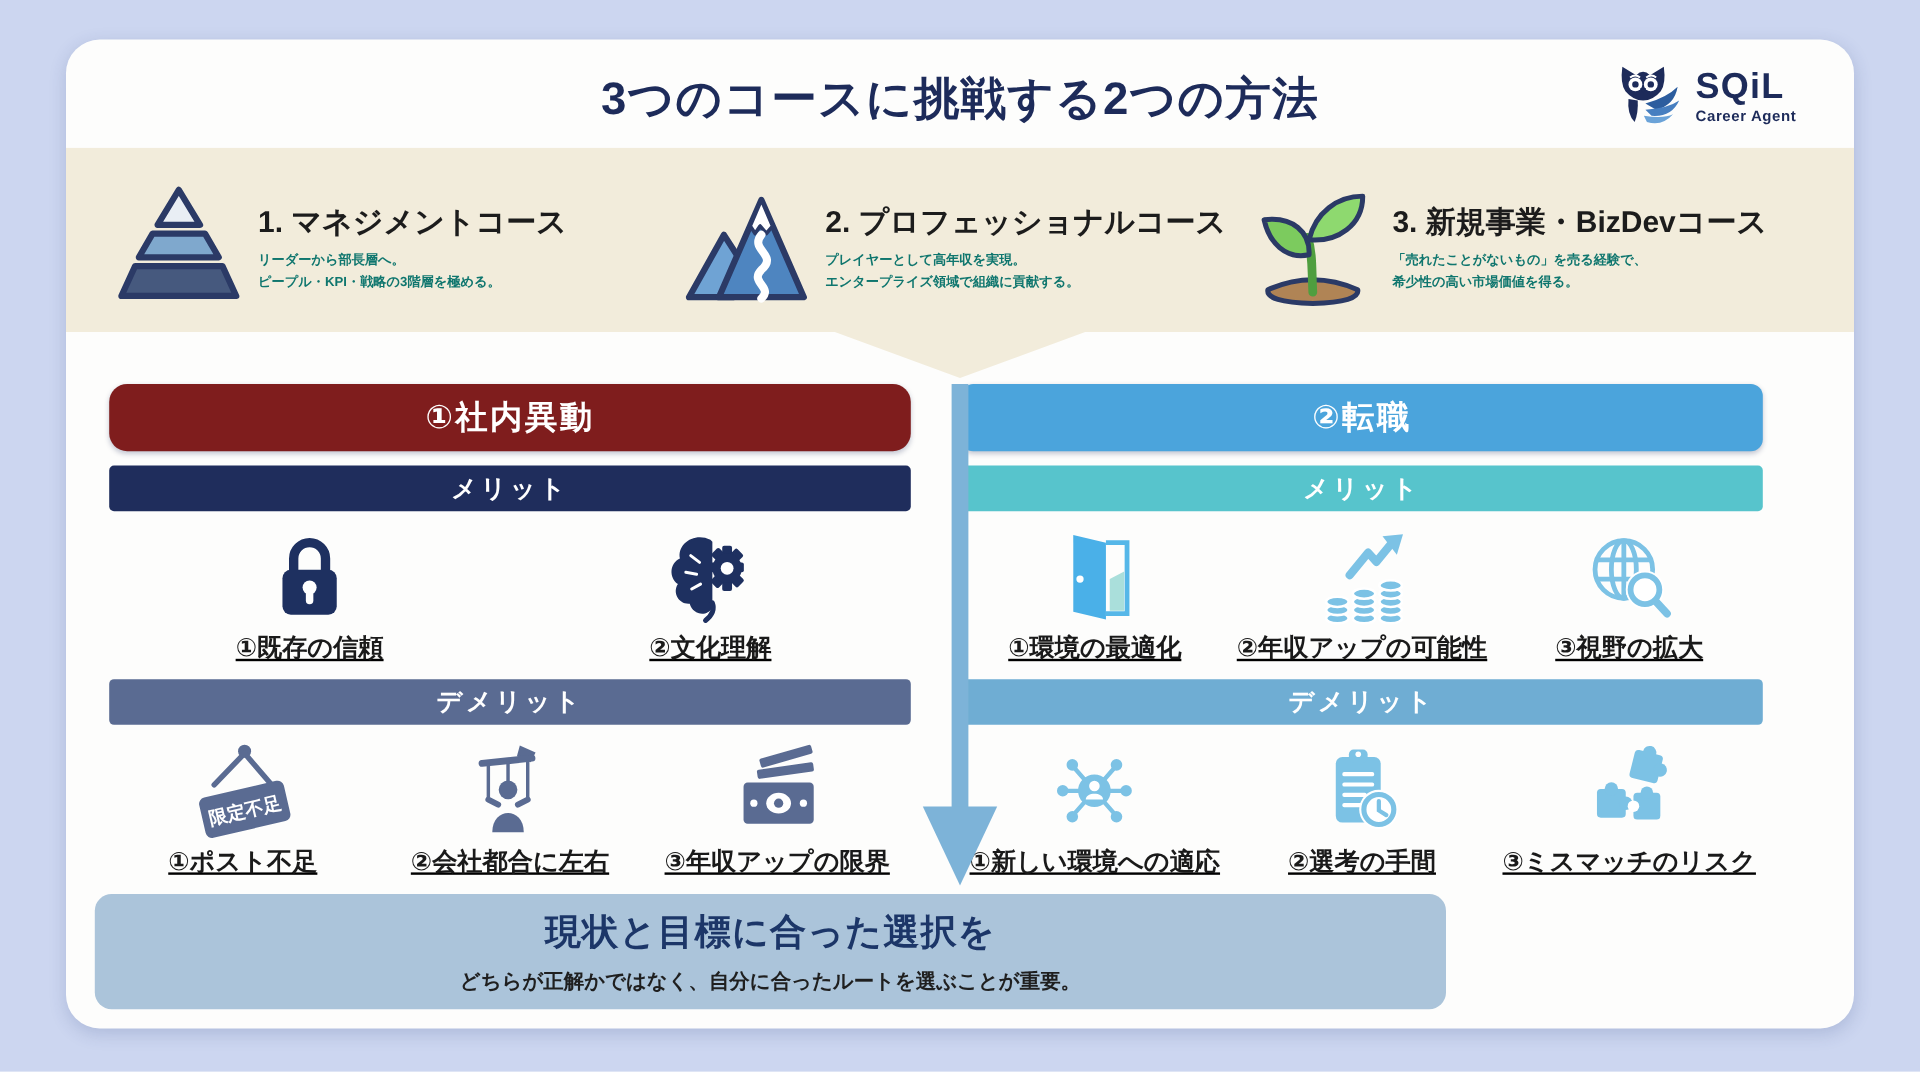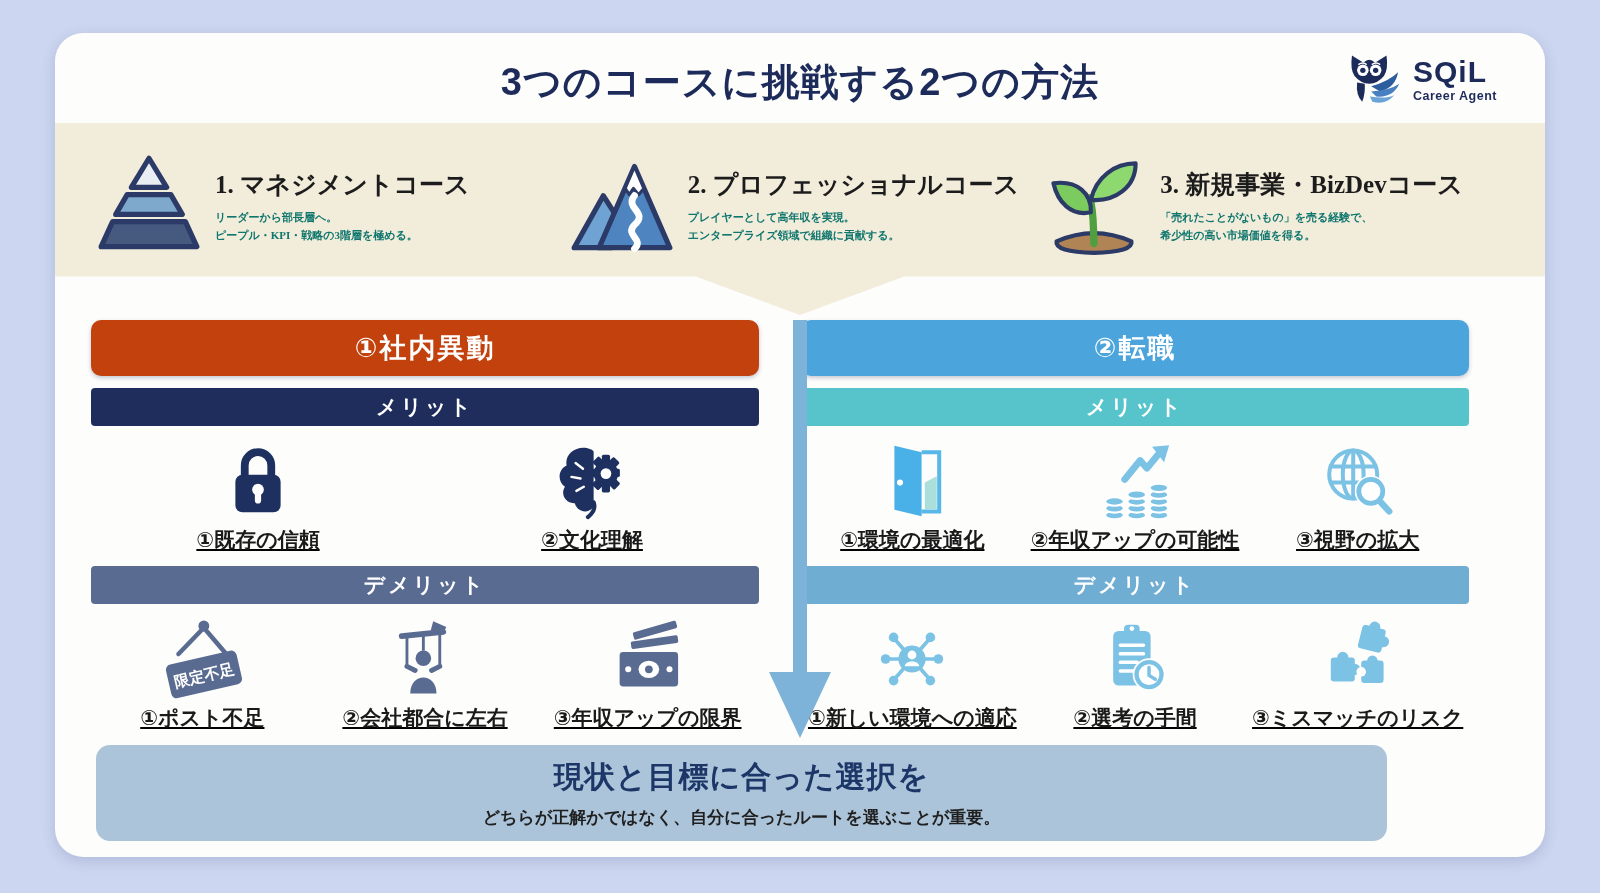--- a/index.html
+++ b/index.html
@@ -28,52 +28,52 @@
   .logo-sub  { font-size:12.5px; font-weight:700; color:#1d2b5a; margin-top:3px; letter-spacing:.5px;}
   
   .courses-band {
     position:absolute; top:90px; left:0; width:100%; height:192px;
     background:#f2ecdb;
     clip-path:polygon(0 0,100% 0,100% 80%,57% 80%,50% 100%,43% 80%,0 80%);
     display:flex; padding:14px 30px 40px 42px;
   }
   .course { flex:1; display:flex; align-items:center; gap:14px; padding-right:8px;}
   .course-icon { flex:0 0 auto; }
-  .course-text { display:flex; flex-direction:column;font-family:Liberation Serif, serif; }
+  .course-text { display:flex; flex-direction:column; }
   .course-title { font-size:25px; font-weight:800; color:#1c1c1c; margin-bottom:8px; }
   .course-desc  { font-size:11px; font-weight:700; color:#0f766e; line-height:1.55; }
   
   .col { position:absolute; top:287px; }
   .col-left  { left:36px;  width:668px; }
   .col-right { left:746px; width:668px; }
   .col-header {
     height:56px; border-radius:10px; display:flex; align-items:center; justify-content:center;
     color:#fff; font-size:27px; font-weight:800; letter-spacing:2px;
     box-shadow:0 2px 4px rgba(30,45,90,.25);
   }
-  .col-left  .col-header { background:#c2410c; }
+  .col-left  .col-header { background:#7f1d1d;border-radius:15px; }
   .col-right .col-header { background:#4ba4dc; }
   .section-bar {
     margin-top:12px; height:38px; border-radius:4px;
     display:flex; align-items:center; justify-content:center;
     color:#fff; font-size:21px; font-weight:800; letter-spacing:3px;
   }
   .bar-merit-left    { background:#1f2d5c; }
   .bar-demerit-left  { background:#5a6b92; }
   .bar-merit-right   { background:#57c4cc; }
   .bar-demerit-right { background:#6fadd3; }
   .items-row { display:flex; margin-top:8px; height:120px; }
   .item { flex:1; display:flex; flex-direction:column; align-items:center; justify-content:flex-end;text-decoration:underline; }
   .item-icon { height:86px; display:flex; align-items:center; justify-content:center; }
   .item-label { font-size:21px; font-weight:800; color:#1a1a1a; margin-top:2px; white-space:nowrap; }
   
   .center-arrow { position:absolute; left:703px; top:287px; }
   
   .footer-box {
-    position:absolute; left:41px; top:712px; width:1291px; height:96px;
+    position:absolute; left:24px; top:712px; width:1126px; height:96px;
     background:#abc4da; border-radius:14px;
     display:flex; flex-direction:column; align-items:center; justify-content:center;
   }
   .footer-title { font-size:30px; font-weight:800; color:#1c3668; letter-spacing:1px; }
   .footer-sub   { font-size:17px; font-weight:700; color:#1f1f1f; margin-top:8px; }
 </style>
 </head>
 <body>
 
 <div class="card">

